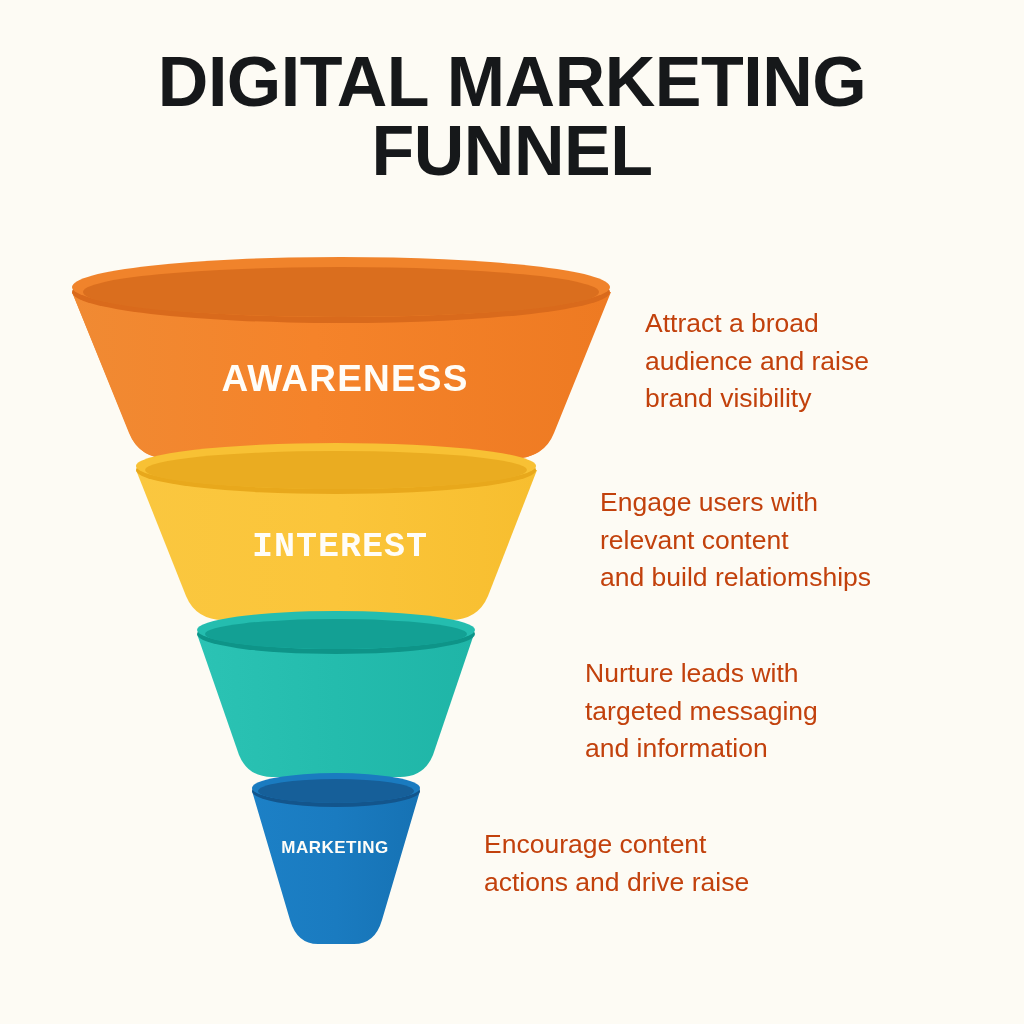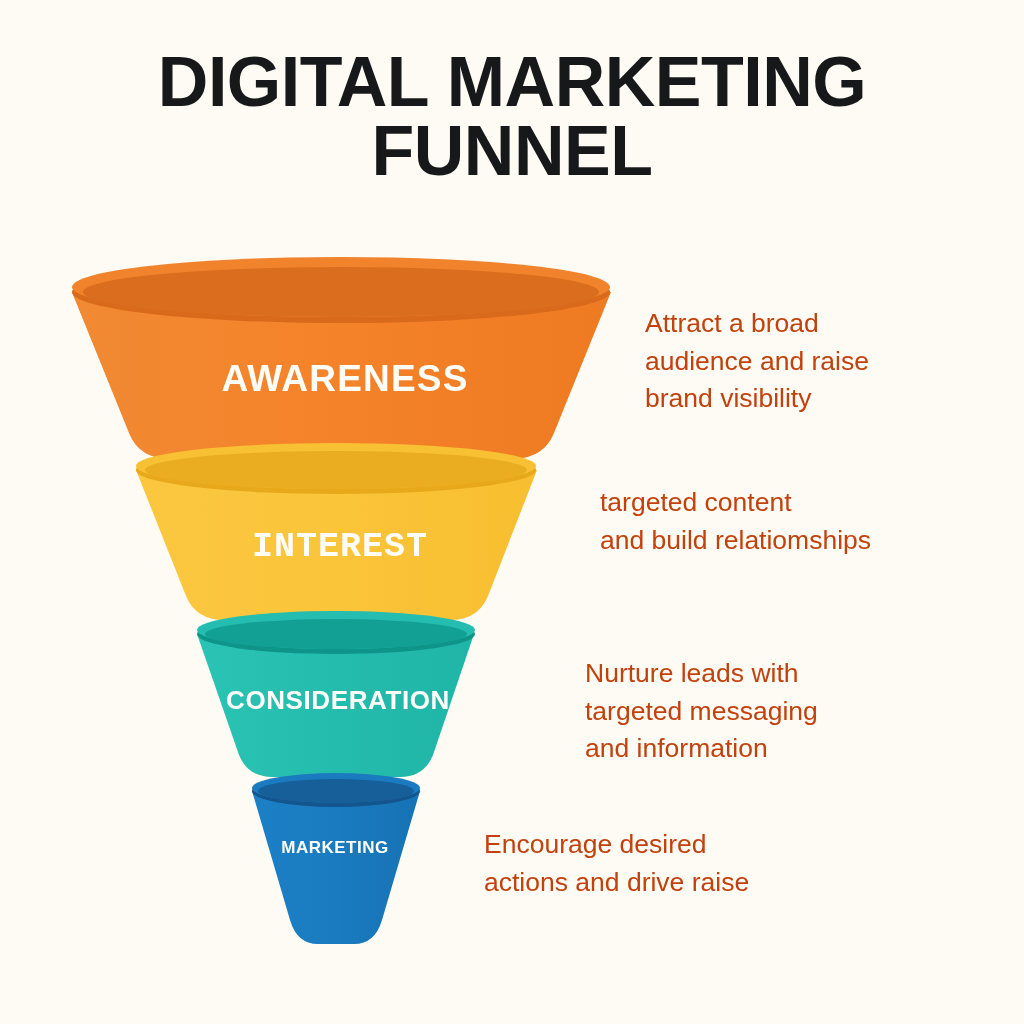--- a/index.html
+++ b/index.html
@@ -201,39 +201,39 @@
       <ellipse cx="336" cy="791" rx="84" ry="16" fill="#13558C"></ellipse>
       <ellipse cx="336" cy="788" rx="84" ry="15" fill="#1A7BC0"></ellipse>
       <ellipse cx="336" cy="791" rx="78" ry="12" fill="#165F99"></ellipse>
     </g>
   </svg>
 
   <div class="stage-label" id="label-awareness">AWARENESS</div>
 
   <div class="stage-label" id="label-interest">INTEREST</div>
 
-  <div class="stage-label" id="label-consideration">CONSIDERATION</div>
 
   <div class="stage-label" id="label-conversion">MARKETING</div>
 
   <div class="desc" id="desc-awareness">
     <span class="dline">Attract a broad</span>
     <span class="dline">audience and raise</span>
     <span class="dline">brand visibility</span>
   </div>
 
   <div class="desc" id="desc-interest">
-    <span class="dline">targeted content</span>
+    <span class="dline">Engage users with</span>
+    <span class="dline">relevant content</span>
     <span class="dline">and build relatiomships</span>
   </div>
 
   <div class="desc" id="desc-consideration">
     <span class="dline">Nurture leads with</span>
     <span class="dline">targeted messaging</span>
     <span class="dline">and information</span>
   </div>
 
   <div class="desc" id="desc-conversion">
-    <span class="dline">Encourage desired</span>
+    <span class="dline">Encourage content</span>
     <span class="dline">actions and drive raise</span>
   </div>
 
 </div>
 
 </body></html>

